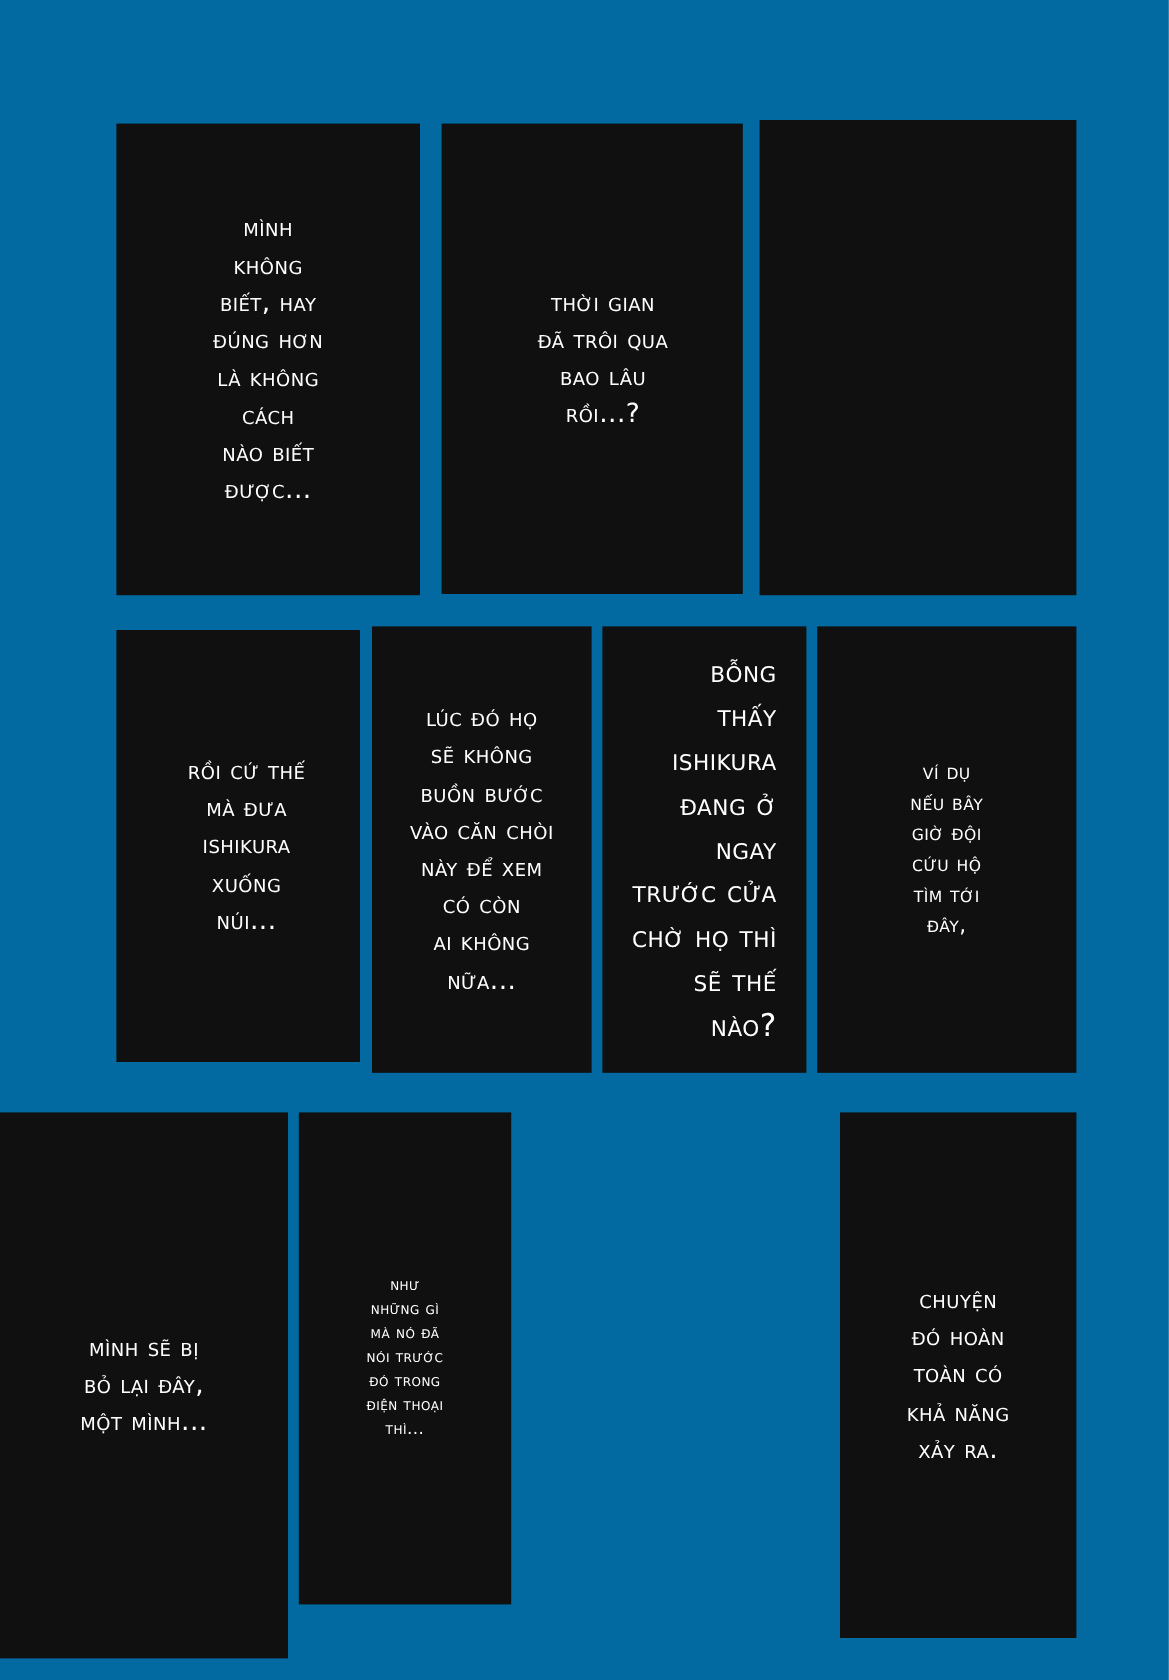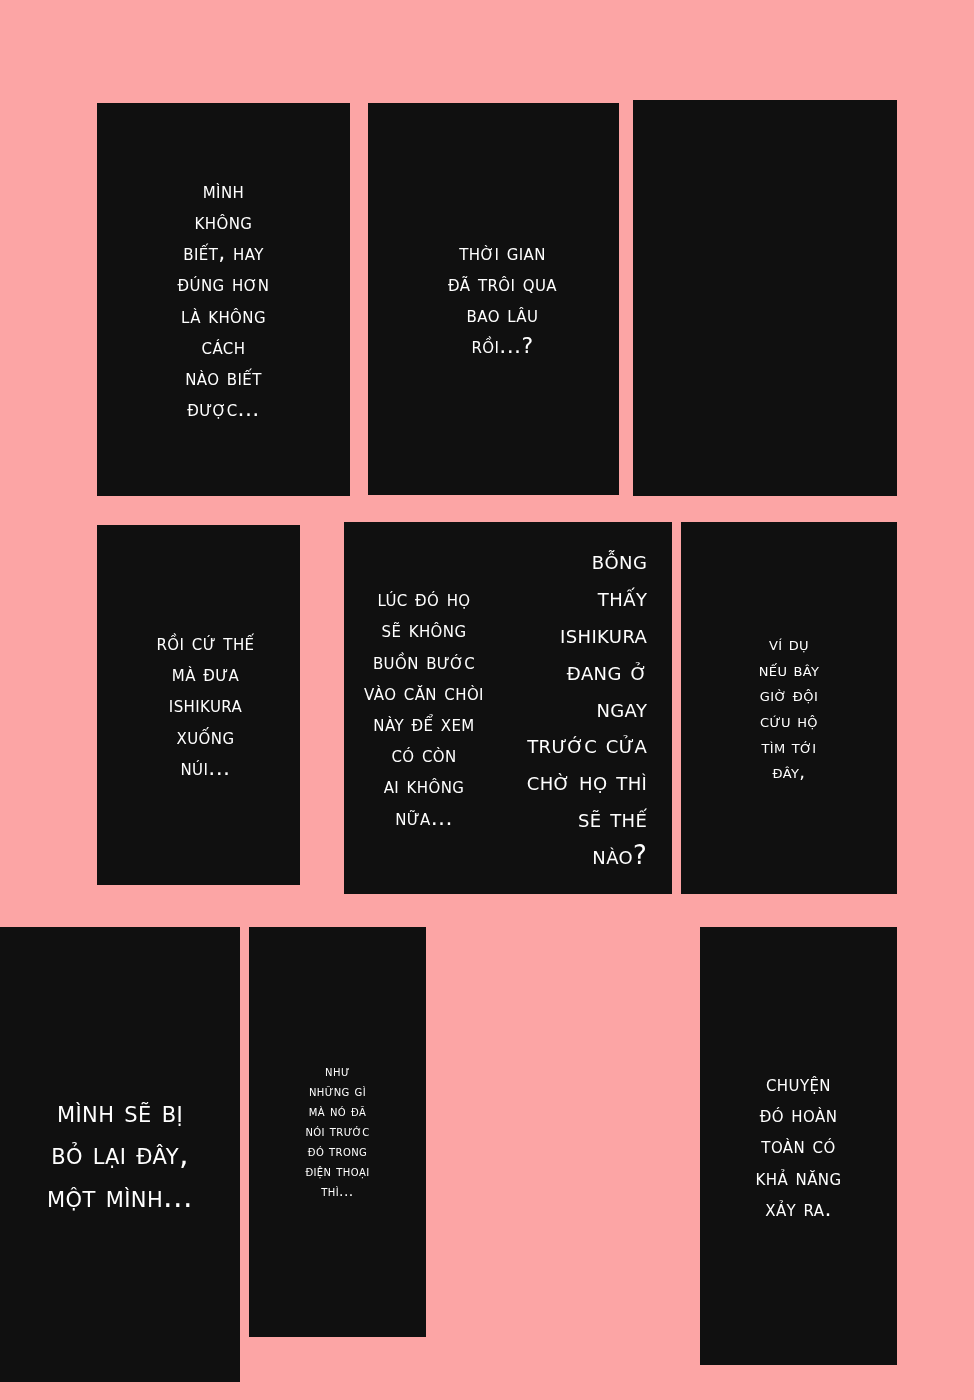--- a/index.html
+++ b/index.html
@@ -11,21 +11,21 @@
     width: 974px;
     height: 1400px;
     position: relative;
     font-family: "DejaVu Sans", sans-serif;
     overflow: hidden;
   }
   .page {
     position: relative;
     width: 974px;
     height: 1400px;
-    background: #fca5a5;
+    background: #0369a1;
   }
   .panel {
     position: absolute;
     background: #101010;
     box-sizing: border-box;
     display: flex;
     align-items: center;
     justify-content: center;
     overflow: hidden;
   }
@@ -41,36 +41,36 @@
     padding: 6px 10px;
     white-space: pre-line;
     font-weight: 400;
   }
   
   #p1 { left: 97px;  top: 103px;  width: 253px; height: 393px; }
   #p2 { left: 368px; top: 103px;  width: 251px; height: 392px; padding-left: 18px; }
   #p3 { left: 633px; top: 100px;  width: 264px; height: 396px; }
   
   #p4 { left: 97px;  top: 525px;  width: 203px; height: 360px; padding-left: 14px; }
-  #p5 { left: 310px; top: 522px;  width: 160px; height: 372px; margin-left: 34px; }
+  #p5 { left: 310px; top: 522px;  width: 183px; height: 372px; }
   #p6 { left: 502px; top: 522px;  width: 170px; height: 372px; }
   #p7 { left: 681px; top: 522px;  width: 216px; height: 372px; }
   
   #p8  { left: 0px;   top: 927px;  width: 240px; height: 455px; }
   #p9  { left: 249px; top: 927px;  width: 177px; height: 410px; }
   #p10 { left: 436px; top: 927px;  width: 245px; height: 410px; }
   #p11 { left: 700px; top: 927px;  width: 197px; height: 438px; }
 
   #p1 .panel-text  { font-size: 22px; }
   #p2 .panel-text  { font-size: 22px; }
   #p4 .panel-text  { font-size: 22px; }
   #p5 .panel-text  { font-size: 22px; }
   #p6 .panel-text  { font-size: 26px; text-align: right; }
   #p7 .panel-text  { font-size: 18px; }
-  #p8 .panel-text  { font-size: 30px; }
+  #p8 .panel-text  { font-size: 22px; }
   #p9 .panel-text  { font-size: 14px; }
   #p10 .panel-text { font-size: 21px; }
   #p11 .panel-text { font-size: 22px; }
 </style>
 </head>
 <body>
 
 <div class="page">
 
   <div class="panel" id="p1">

